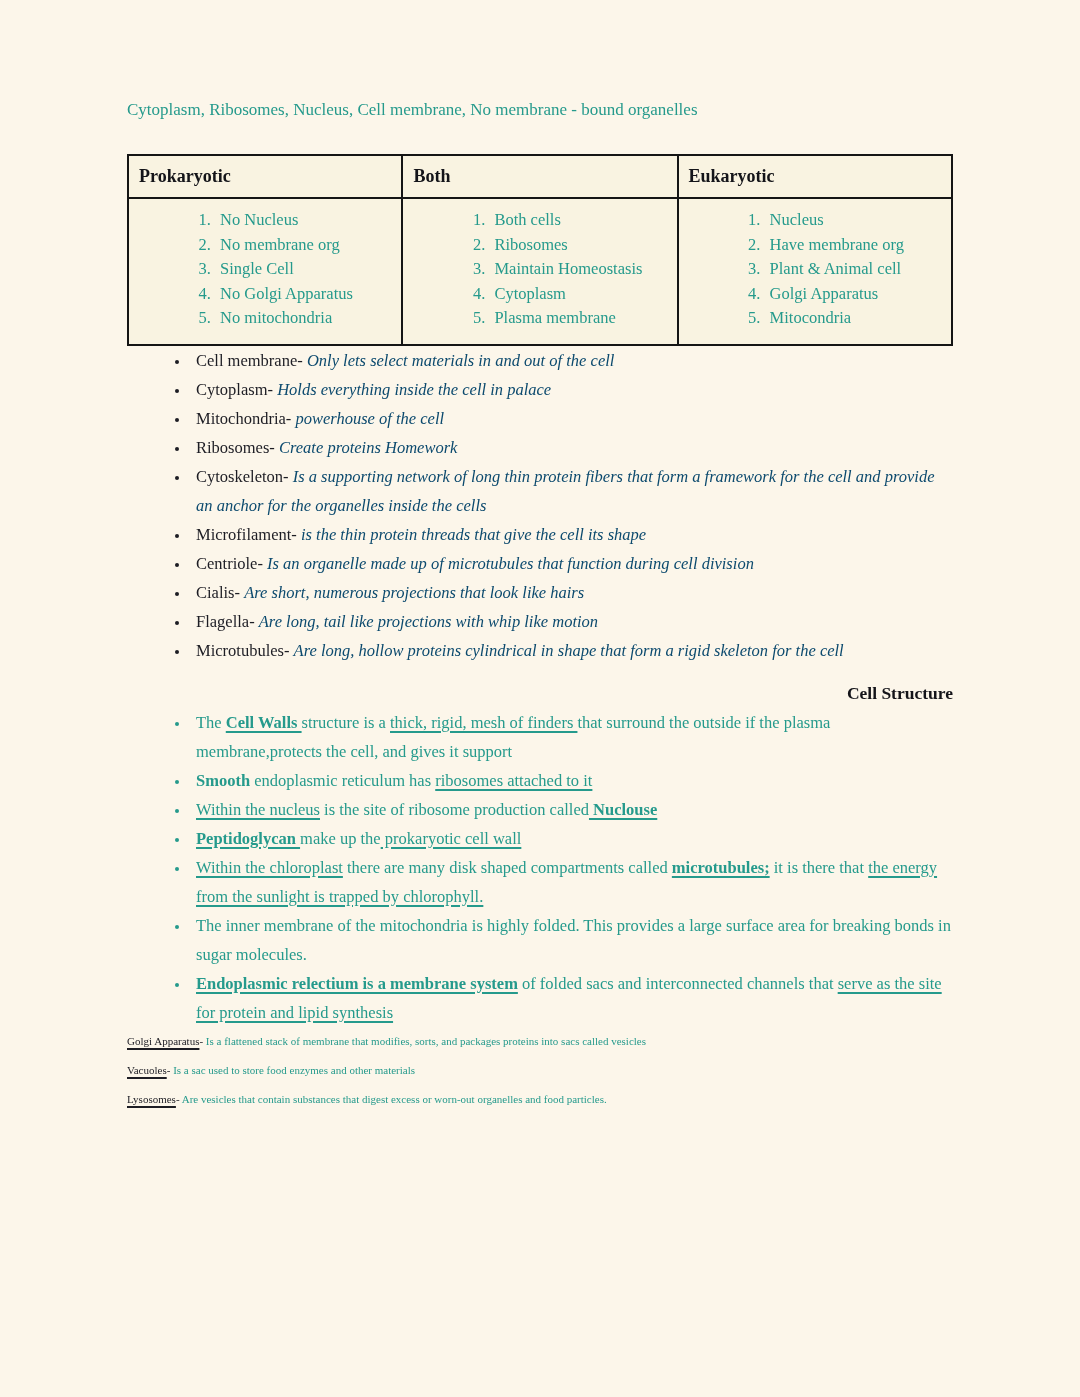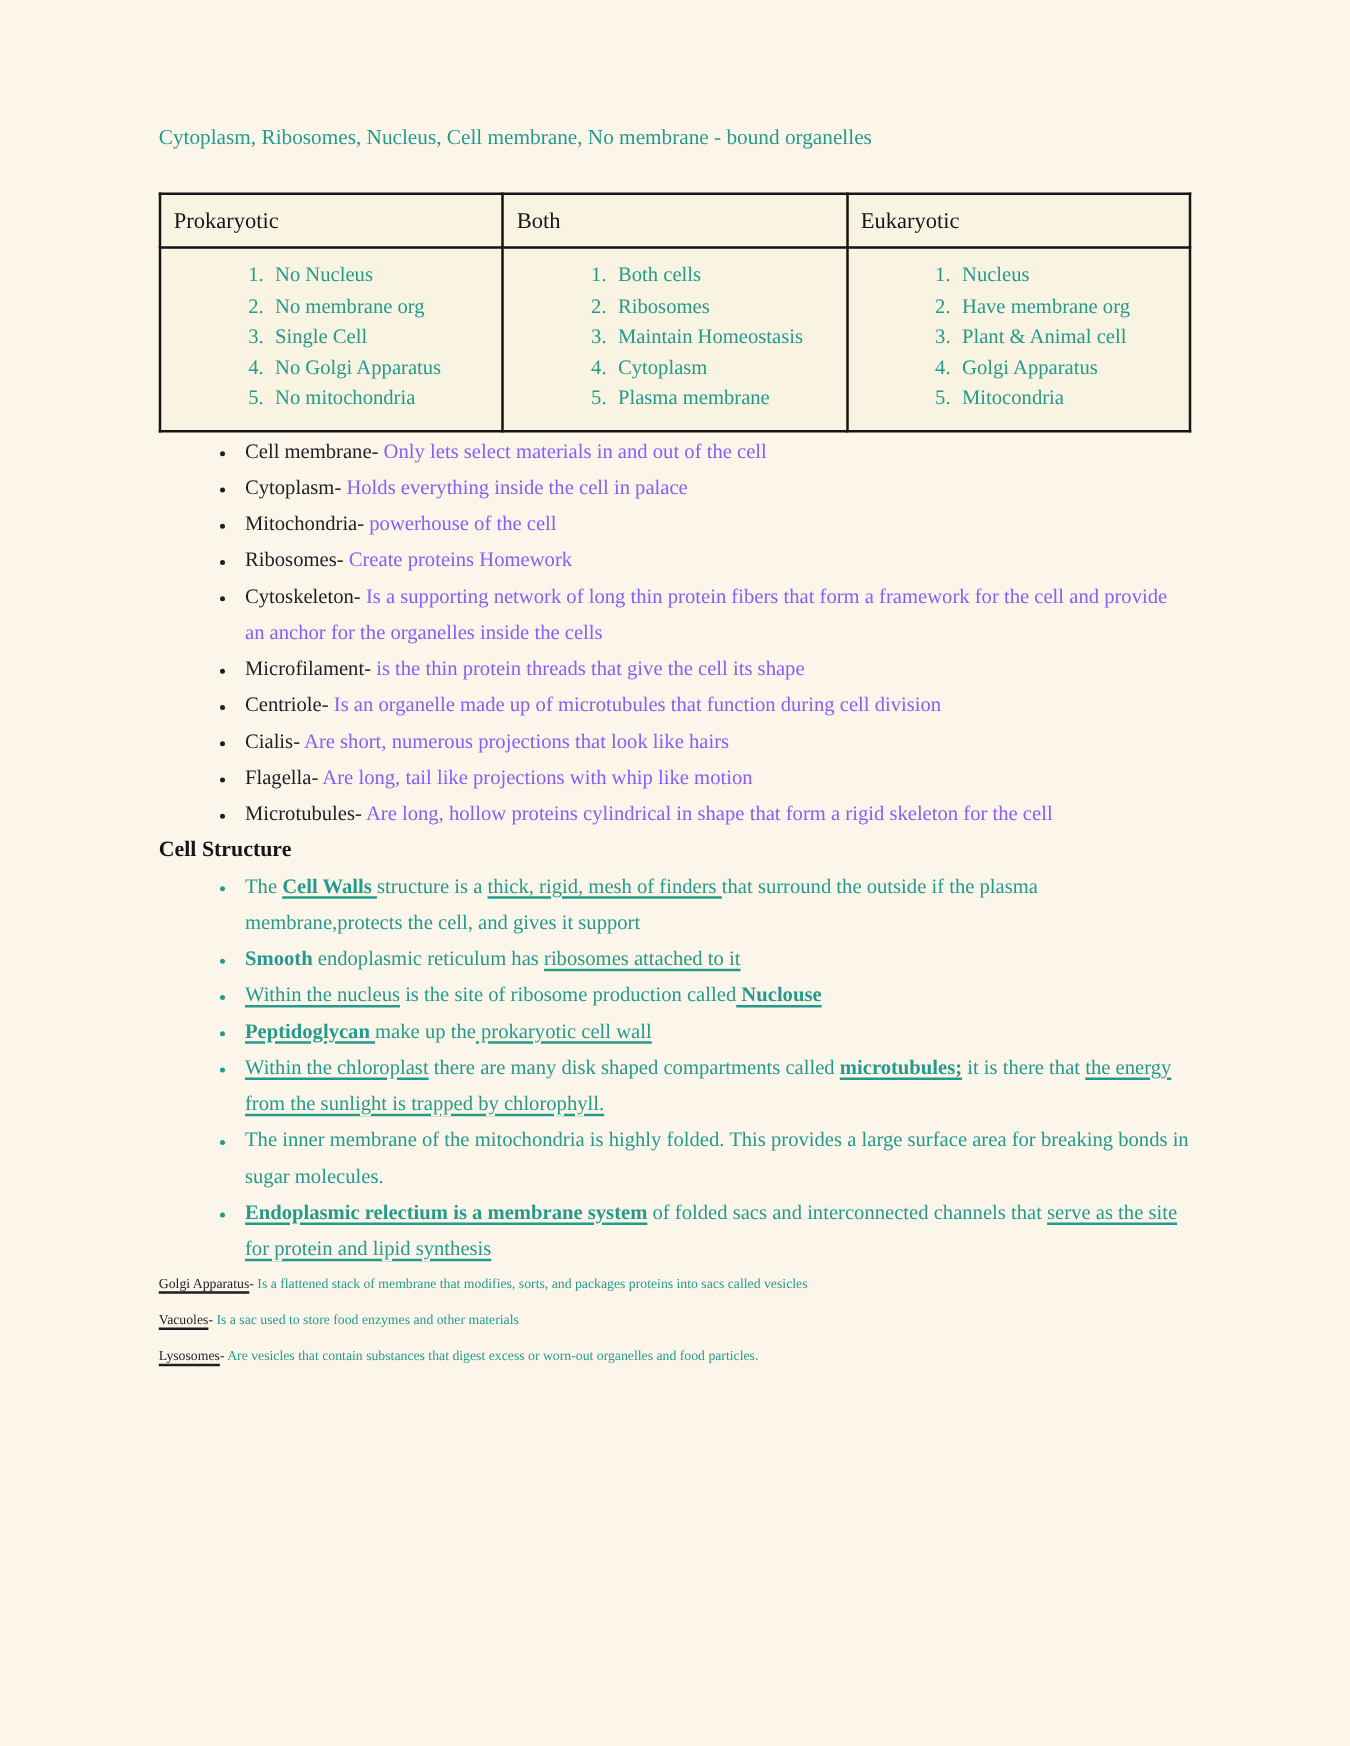--- a/index.html
+++ b/index.html
@@ -24,21 +24,21 @@
     width: 100%;
     border-collapse: collapse;
     background: #f9f3e1;
   }
   table.cmp th, table.cmp td {
     border: 2px solid #151515;
   }
   table.cmp th {
     text-align: left;
     font-size: 18px;
-    font-weight: normal;
+    font-weight: bold;
     color: #141419;
     padding: 10px 8px 10px 10px;
   }
   table.cmp td {
     vertical-align: top;
     padding: 9px 2px 13px 0;
   }
   table.cmp ol {
     margin: 0;
     padding-left: 72px;
@@ -51,38 +51,38 @@
     margin-left: 14px;
   }
   table.cmp ol li::marker { color: #259a8c; }
   h2.sect {
     font-size: 17.5px;
     font-weight: bold;
     color: #141419;
     line-height: 29px;
   }
   h2.org-h { margin-top: 27px; }
-  h2.cs-h  { margin-top: 0; }
+  h2.cs-h  { margin-top: 14px; text-align: right; }
   ul.blist {
     list-style: disc;
     padding-left: 63px;
   }
   ul.blist li {
     font-size: 16.5px;
     line-height: 29px;
     padding-left: 6px;
   }
   ul.org li::marker { color: #1d1d24; font-size: 0.85em; }
   ul.cs  li::marker { color: #259a8c; font-size: 0.85em; }
   .term {
     color: #1d1d24;
     text-underline-offset: 3px;
     text-decoration-thickness: 1.5px;
   }
-  .desc { color: #8b5cf6; }
+  .desc { color: #0c4a6e; font-style: italic; }
   .b { font-weight: bold; }
   .u {
     text-decoration: underline;
     text-underline-offset: 3px;
     text-decoration-thickness: 1.5px;
   }
   .dark { color: #1d1d24; }
   p.para {
     font-size: 11px;
     line-height: 29px;

